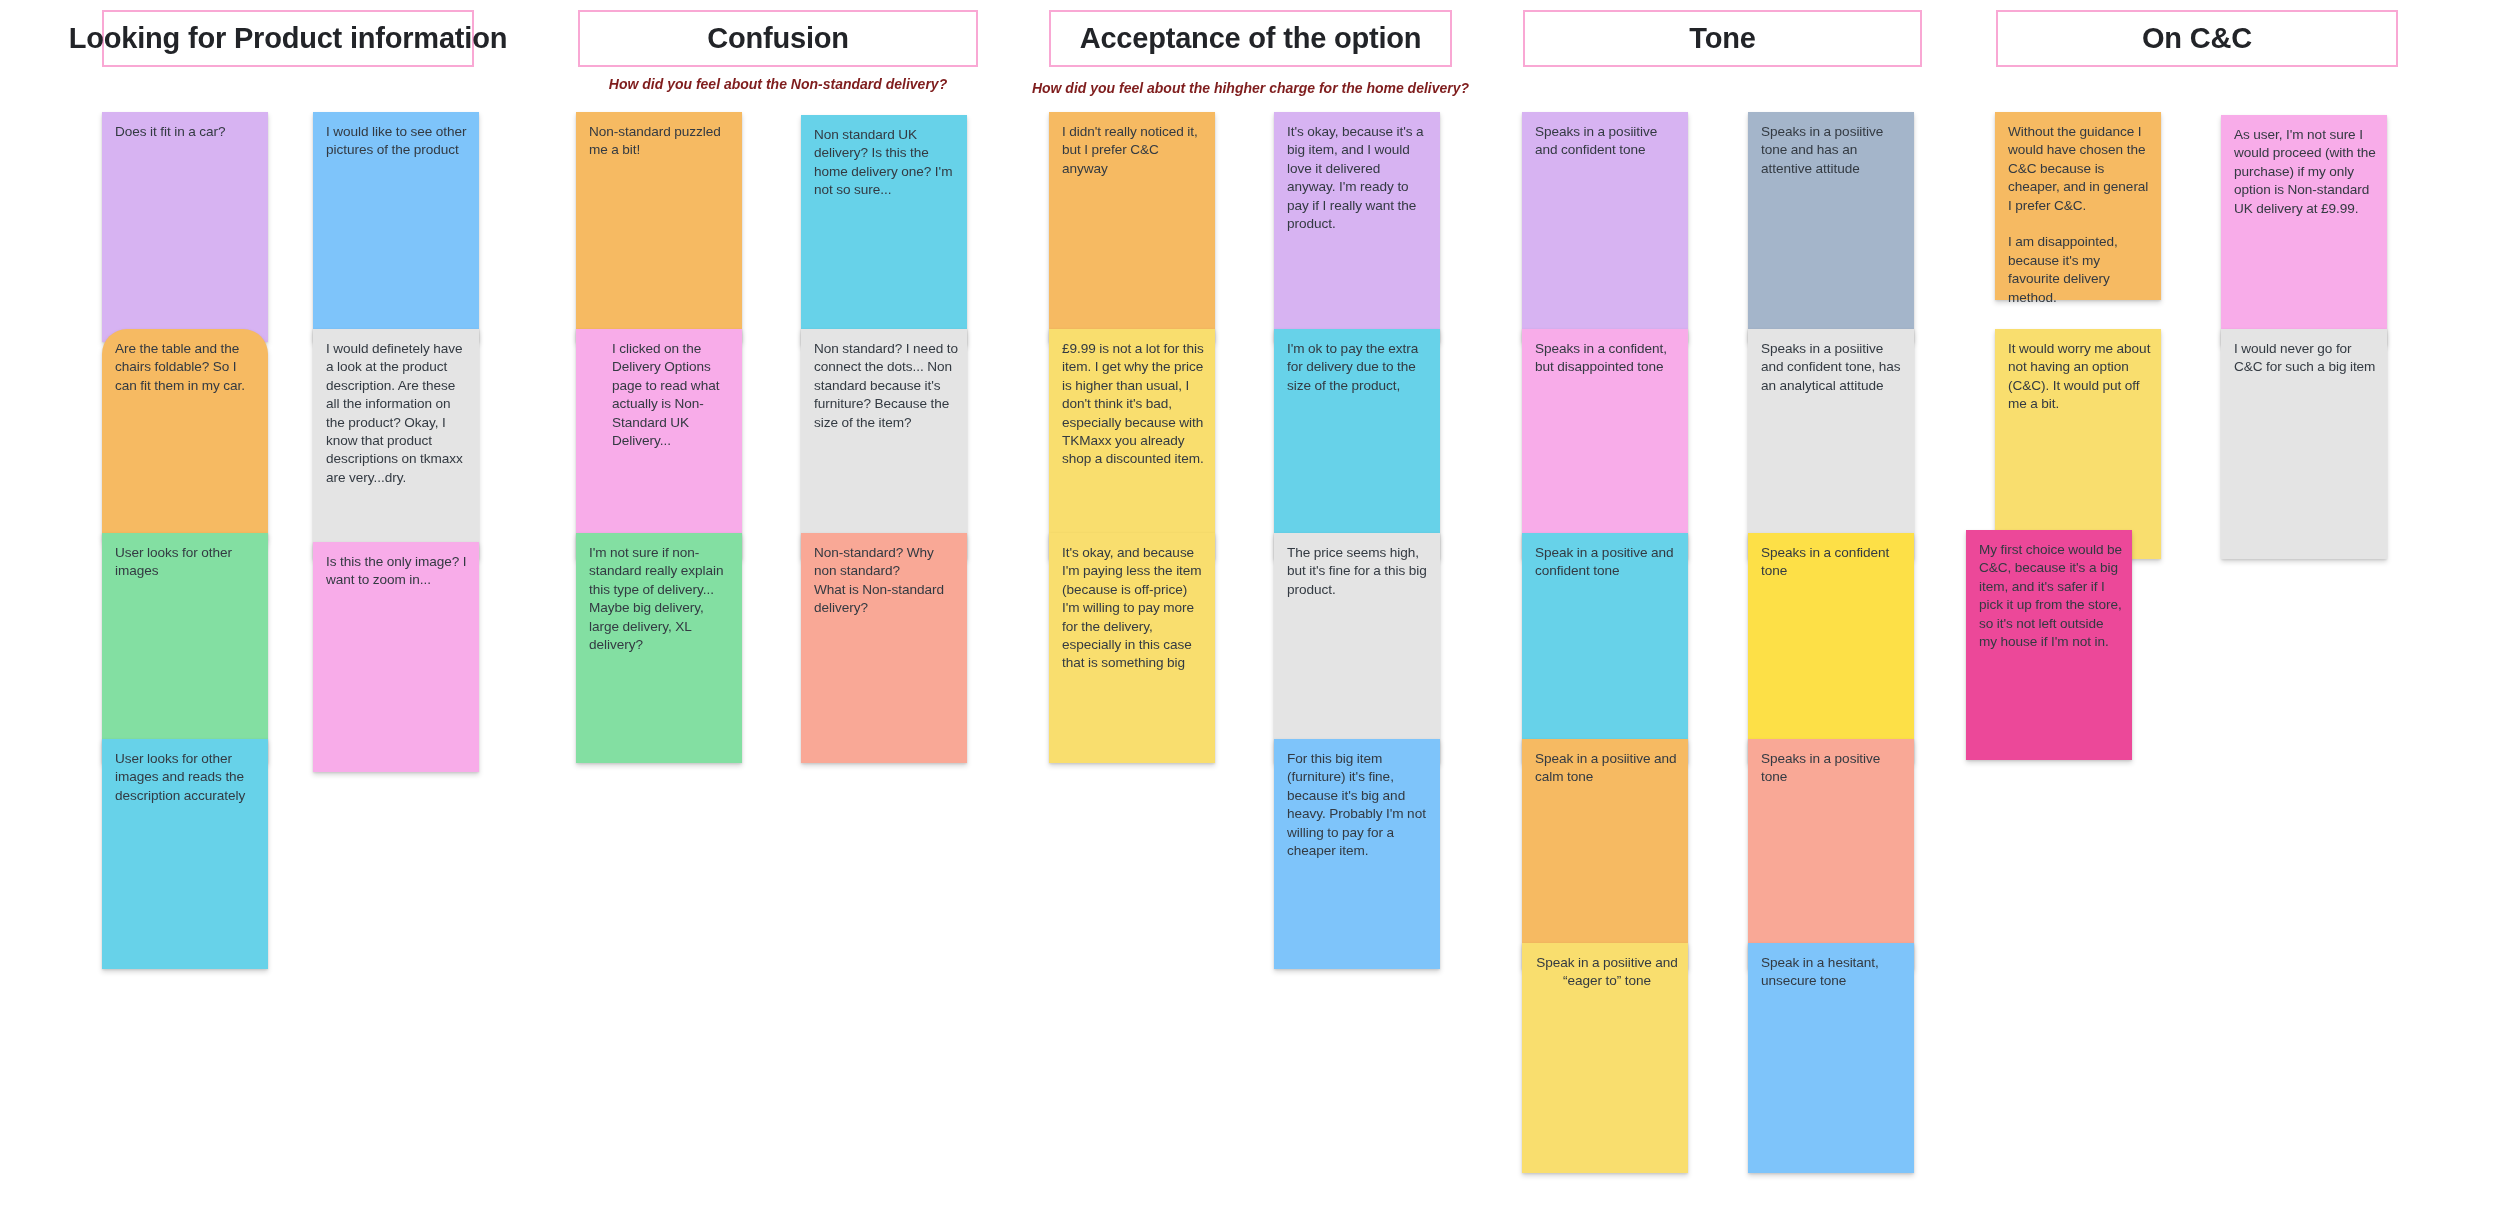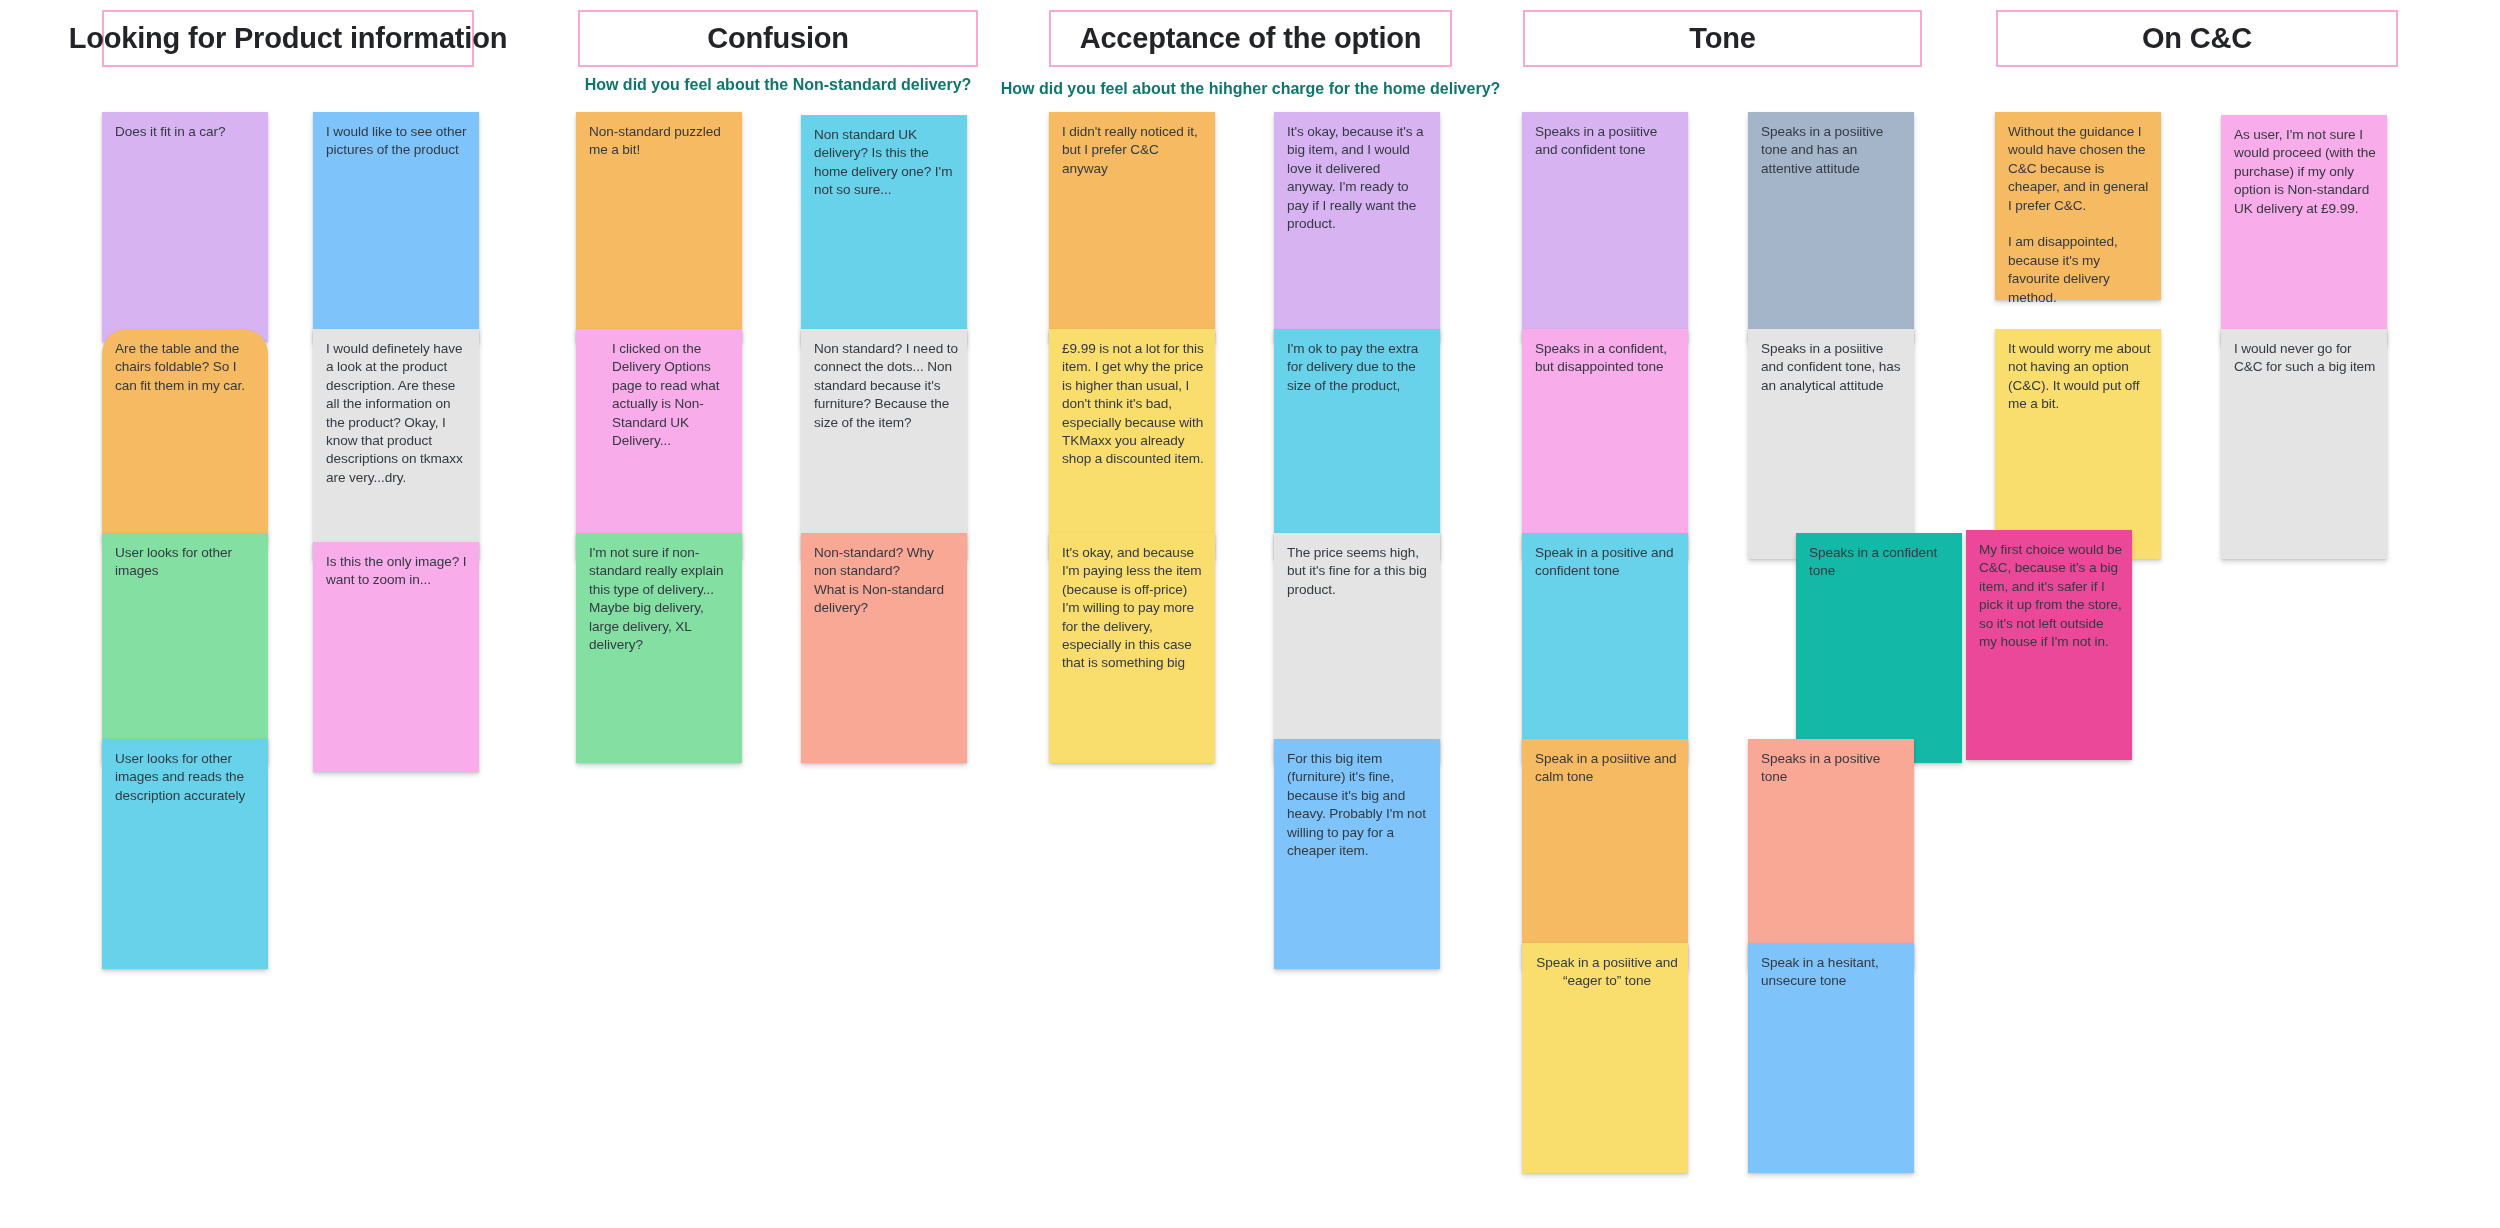--- a/index.html
+++ b/index.html
@@ -21,22 +21,23 @@
     border: 2px solid #f9a8d4;
     box-sizing: border-box;
     display: flex; align-items: center; justify-content: center;
     font-size: 29px; font-weight: 700; color: #222428;
     letter-spacing: -0.2px;
     white-space: nowrap;
   }
   .section-question {
     position: absolute;
     transform: translateX(-50%);
-    font-size: 16px; font-weight: 600; color: #0f766e;
+    font-size: 14px; font-weight: 600; color: #7f1d1d;
     white-space: nowrap;
+    font-style: italic;
   }
   .sticky {
     position: absolute;
     width: 166px; height: 230px;
     box-sizing: border-box;
     padding: 11px 9px 9px 13px;
     box-shadow: 0 3px 5px rgba(0,0,0,0.16), 0 1px 2px rgba(0,0,0,0.10);
     cursor: default;
   }
   .sticky .txt {
@@ -127,21 +128,21 @@
     </div>
     <div class="sticky" style="left: 1522px; top: 329px; background: rgb(248, 172, 233);">
       <span class="txt">Speaks in a confident, but disappointed tone</span>
     </div>
     <div class="sticky" style="left: 1748px; top: 329px; background: rgb(228, 228, 228);">
       <span class="txt">Speaks in a posiitive and confident tone, has an analytical attitude</span>
     </div>
     <div class="sticky" style="left: 1522px; top: 533px; background: rgb(103, 210, 233);">
       <span class="txt">Speak in a positive and confident tone</span>
     </div>
-    <div class="sticky" style="left: 1748px; top: 533px; background: #14b8a6; margin-left: 48px;">
+    <div class="sticky" style="left: 1748px; top: 533px; background: #fde047;">
       <span class="txt">Speaks in a confident tone</span>
     </div>
     <div class="sticky" style="left: 1522px; top: 739px; background: rgb(246, 186, 98);">
       <span class="txt">Speak in a posiitive and calm tone</span>
     </div>
     <div class="sticky" style="left: 1748px; top: 739px; background: rgb(249, 168, 150);">
       <span class="txt">Speaks in a positive tone</span>
     </div>
     <div class="sticky" style="left: 1522px; top: 943px; background: rgb(249, 222, 110); text-align: center;">
       <span class="txt">Speak in a posiitive and “eager to” tone</span>

